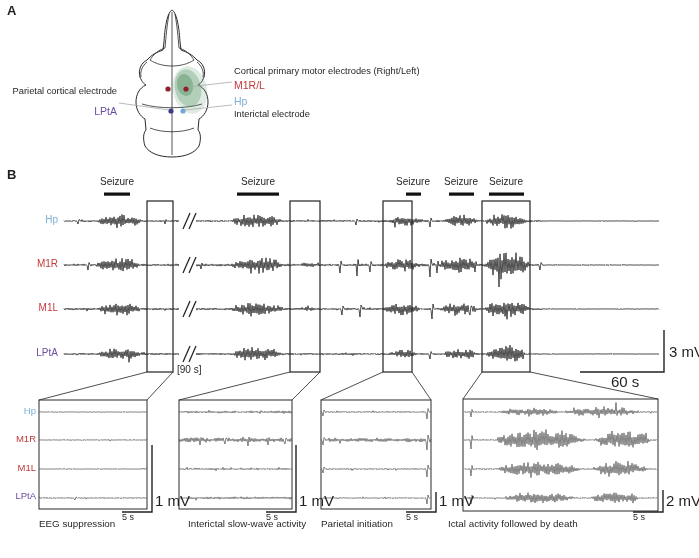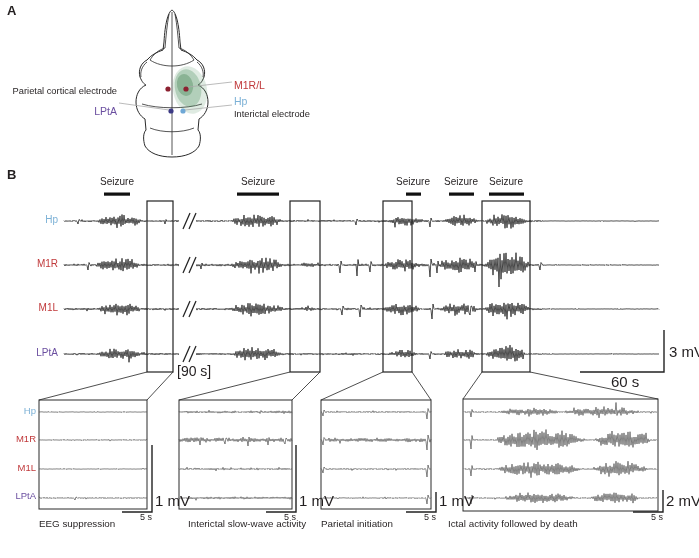--- a/index.html
+++ b/index.html
@@ -7,23 +7,23 @@
        font-family:"Liberation Sans", sans-serif;color:#231f20;}
   #fig svg{position:absolute;left:0;top:0;}
   .txt{position:absolute;white-space:nowrap;line-height:1.1;}
   .panel-label{font-size:13px;font-weight:bold;}
   .ann{font-size:9.3px;}
   .abbr{font-size:10.5px;}
   .seiz{font-size:10px;width:60px;text-align:center;}
   .chmain{font-size:10px;width:55px;text-align:right;}
   .chinset{font-size:9.5px;width:35px;text-align:right;}
   .scale{font-size:15px;}
-  .fives{font-size:9px;width:30px;text-align:right;}
+  .fives{font-size:9px;width:30px;text-align:left;}
   .caption{position:absolute;font-size:9.8px;text-align:left;line-height:1.25;white-space:normal;}
-  .break-label{font-size:14px;}
+  .break-label{font-size:10px;}
 </style>
 </head>
 <body>
 
 <div id="fig">
 
   <svg width="699" height="558" viewBox="0 0 699 558">
 
     <g fill="none" stroke="#2a2a2a" stroke-width="1">
 
@@ -147,20 +147,21 @@
       <path d="M152,445 L152,512 L122,512"></path>
       <path d="M296,445 L296,512 L266,512"></path>
       <path d="M436,492 L436,512 L406,512"></path>
       <path d="M663,490 L663,512 L633,512"></path>
     </g>
   </svg>
 
   <div class="txt panel-label" style="left:7px;top:4px">A</div>
   <div class="txt panel-label" style="left:7px;top:168px">B</div>
 
+  <div class="txt ann" style="left:234px;top:66px">Cortical primary motor electrodes (Right/Left)</div>
   <div class="txt abbr" style="left: 234px; top: 80px; color: rgb(192, 57, 59);">M1R/L</div>
   <div class="txt abbr" style="left: 234px; top: 96px; color: rgb(124, 177, 214);">Hp</div>
   <div class="txt ann" style="left:234px;top:109px">Interictal electrode</div>
   <div class="txt ann" style="left:2px;top:86px;width:115px;text-align:right">Parietal cortical electrode</div>
   <div class="txt abbr" style="left: 2px; top: 106px; width: 115px; text-align: right; color: rgb(107, 79, 160);">LPtA</div>
 
   <div class="txt seiz" style="left:87px;top:176px">Seizure</div>
   <div class="txt seiz" style="left:228px;top:176px">Seizure</div>
   <div class="txt seiz" style="left:383px;top:176px">Seizure</div>
   <div class="txt seiz" style="left:431px;top:176px">Seizure</div>

